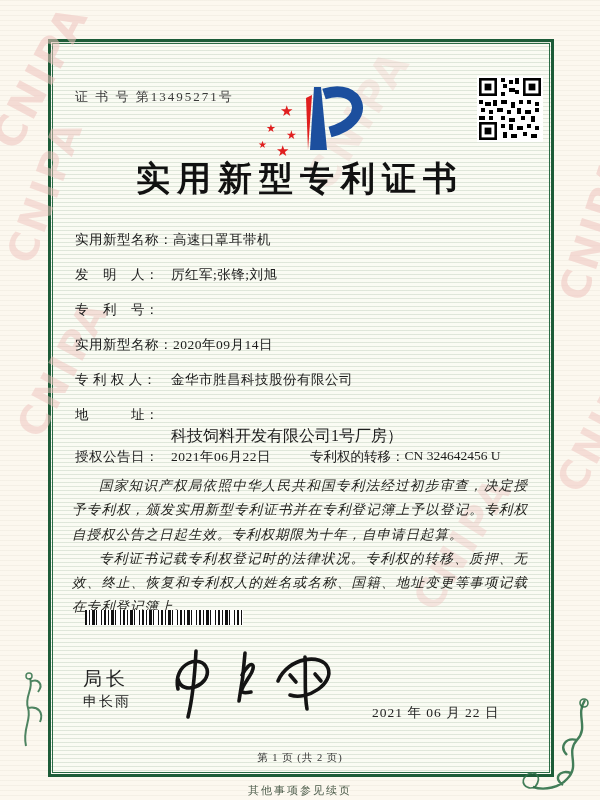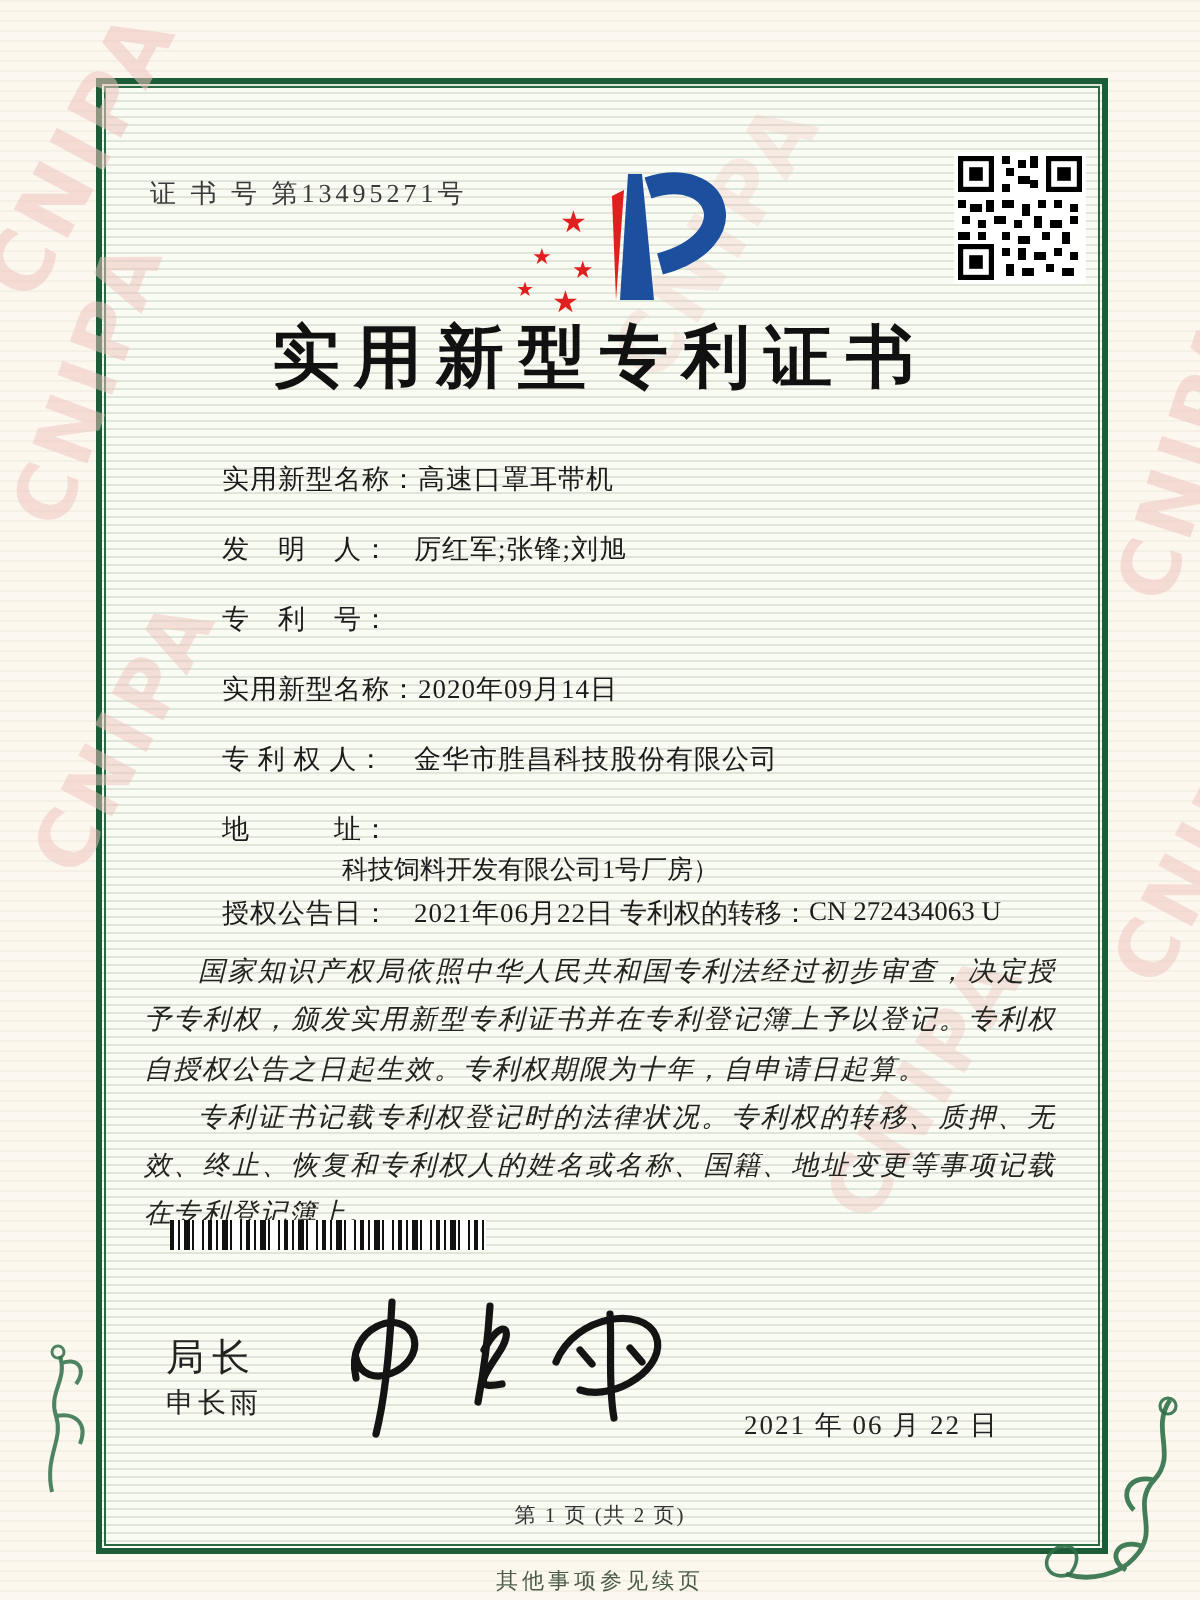--- a/index.html
+++ b/index.html
@@ -37,24 +37,24 @@
   }
   .logo { position:absolute; left:228px; top:84px; z-index:6; }
   .qr { position:absolute; left:477px; top:76px; z-index:6; }
   .title {
     position:absolute; left:0; top:156px; width:100%; text-align:center;
     font-size:34px; font-weight:bold; color:#111; letter-spacing:7px; z-index:6;
   }
   
   .field {
     position:absolute; left:75px; font-size:13.5px; color:#1c1c1c;
-    letter-spacing:0.5px; z-index:6; display:flex; white-space:pre;margin-left:36px;
+    letter-spacing:0.5px; z-index:6; display:flex; white-space:pre;
   }
   .field .lbl { display:inline-block; min-width:96px; }
-  .addr2 { position:absolute; left:171px; top:426px; font-size:13px; color:#1c1c1c; z-index:6; }
+  .addr2 { position:absolute; left:171px; top:426px; font-size:16px; color:#1c1c1c; z-index:6; }
   .grant-no { position:absolute; left:310px; top:448px; font-size:13.5px; color:#1c1c1c; z-index:6; display:flex; white-space:pre; }
   
   .body-text {
     position:absolute; left:72px; top:474px; width:456px; z-index:6;
     font-style:italic; font-size:13.5px; line-height:1.8; color:#23231f;
     text-align:justify;
     font-family:Liberation Serif, serif;
   }
   .body-text p { text-indent:2em; letter-spacing:1px; }
   
@@ -169,21 +169,21 @@
   <div class="field" style="top:406px;">
     <span class="lbl">地　　　址：</span>
   </div>
   <div class="addr2">科技饲料开发有限公司1号厂房）</div>
   <div class="field" style="top:448px;">
     <span class="lbl">授权公告日：</span>
     <span>2021年06月22日</span>
   </div>
   <div class="grant-no">
     <span>专利权的转移：</span>
-    <span>CN 272434063 U</span>
+    <span>CN 324642456 U</span>
   </div>
 
   <div class="body-text">
     <p>国家知识产权局依照中华人民共和国专利法经过初步审查，决定授予专利权，颁发实用新型专利证书并在专利登记簿上予以登记。专利权自授权公告之日起生效。专利权期限为十年，自申请日起算。</p>
     <p>专利证书记载专利权登记时的法律状况。专利权的转移、质押、无效、终止、恢复和专利权人的姓名或名称、国籍、地址变更等事项记载在专利登记簿上。</p>
   </div>
 
   <div class="barcode"></div>
 
   <div class="signer-title">局长</div>

